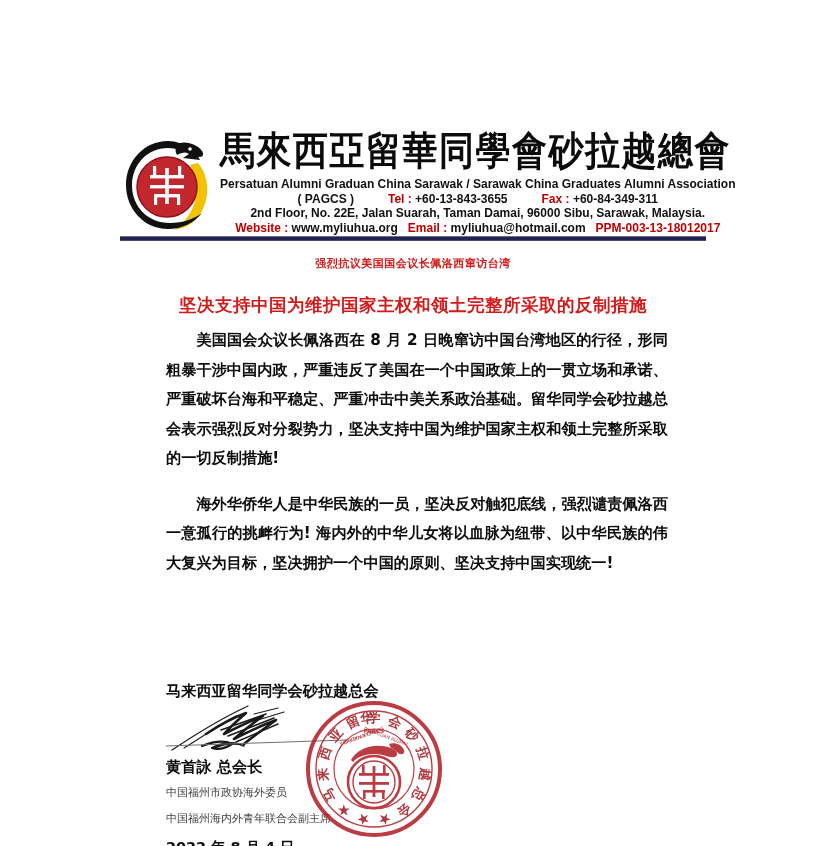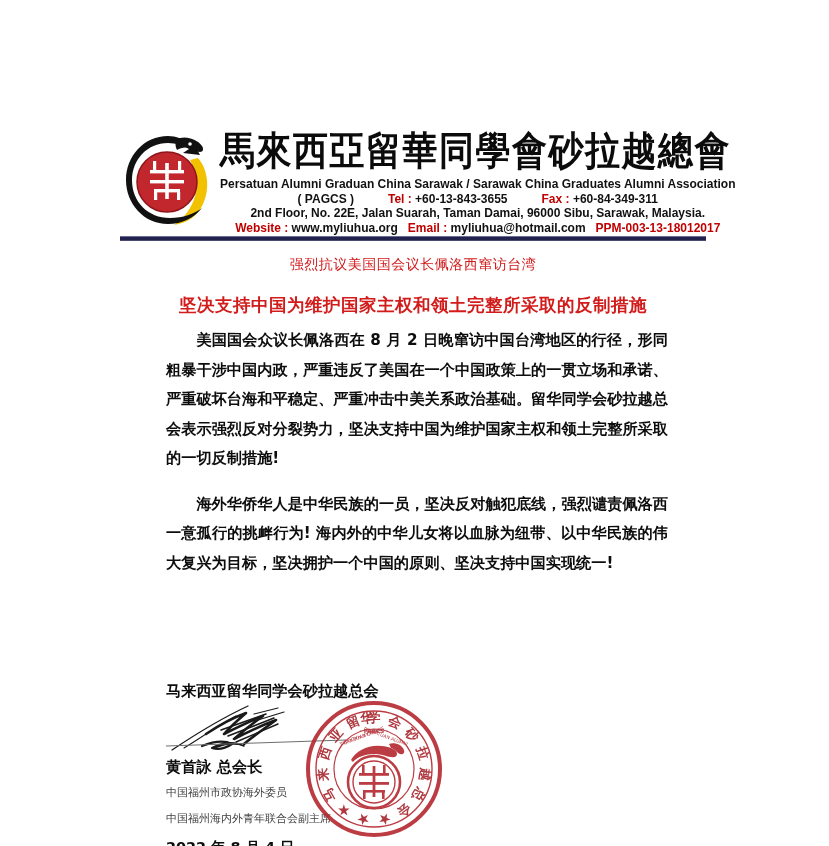--- a/index.html
+++ b/index.html
@@ -25,21 +25,21 @@
 
   
   .letterhead {
     position: absolute;
     left: 120px;
     top: 128px;
     width: 586px;
   }
   .lh-row {
     display: flex;
-    align-items: flex-start;
+    align-items: flex-end;
   }
 
   
   .logo {
     position: relative;
     width: 96px;
     height: 100px;
     flex: 0 0 96px;
     margin-top: 2px;
   }
@@ -97,22 +97,22 @@
   
   .titles {
     position: absolute;
     left: 120px;
     top: 252px;
     width: 586px;
     text-align: center;
   }
   .title-1 {
     font-family: "DejaVu Sans", "Liberation Sans", sans-serif;
-    font-weight: normal;
-    font-size: 14px;
+    font-weight: bold;
+    font-size: 11px;
     color: #d21b1b;
     letter-spacing: 0.5px;
     line-height: 24px;
   }
   .title-2 {
     font-family: "DejaVu Sans", "Liberation Sans", sans-serif;
     font-weight: bold;
     font-size: 17.5px;
     color: #d21b1b;
     letter-spacing: 0.5px;

